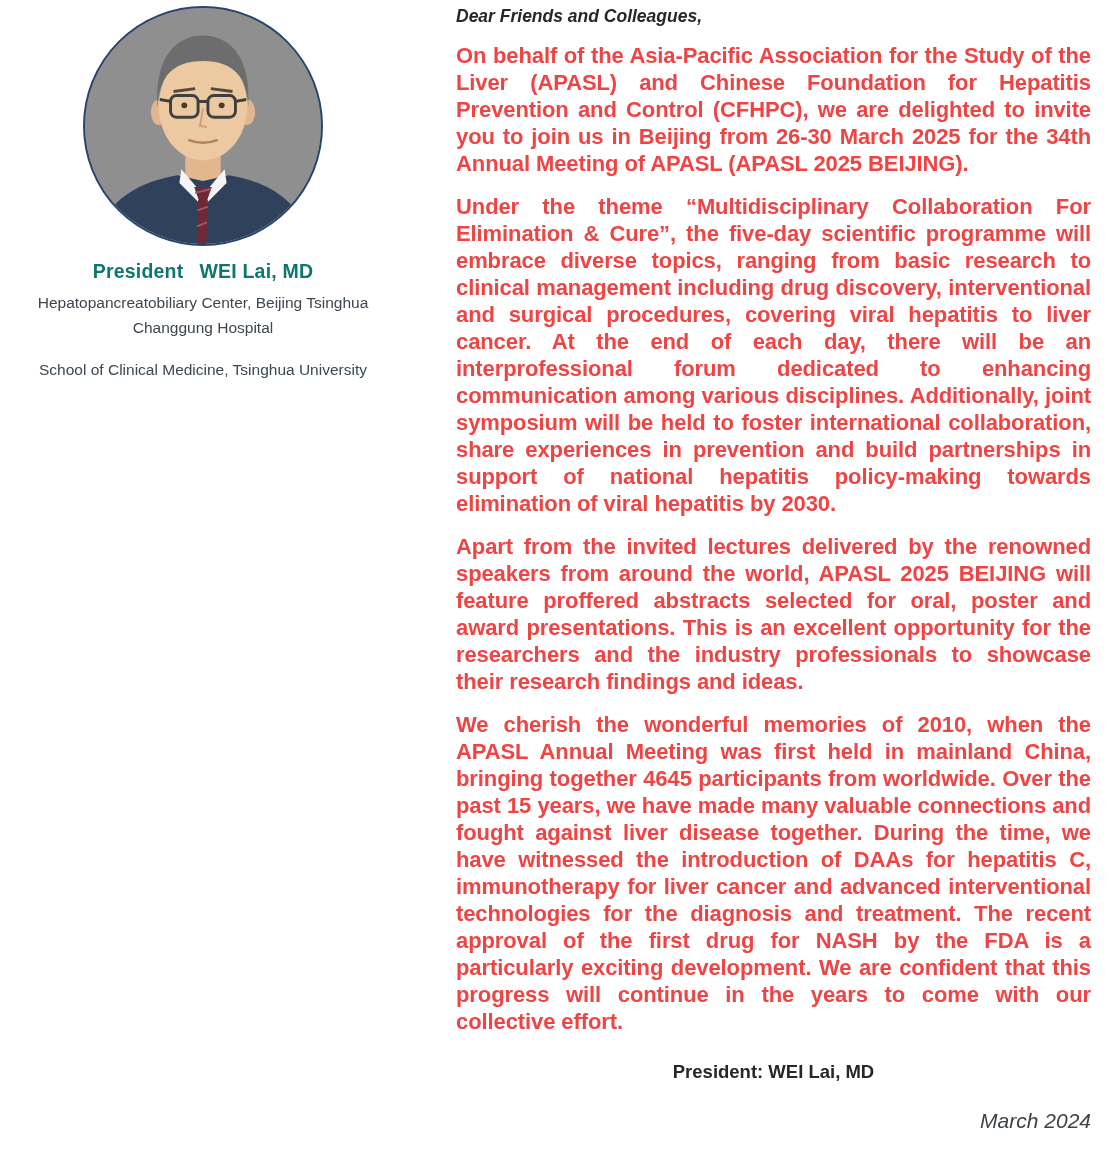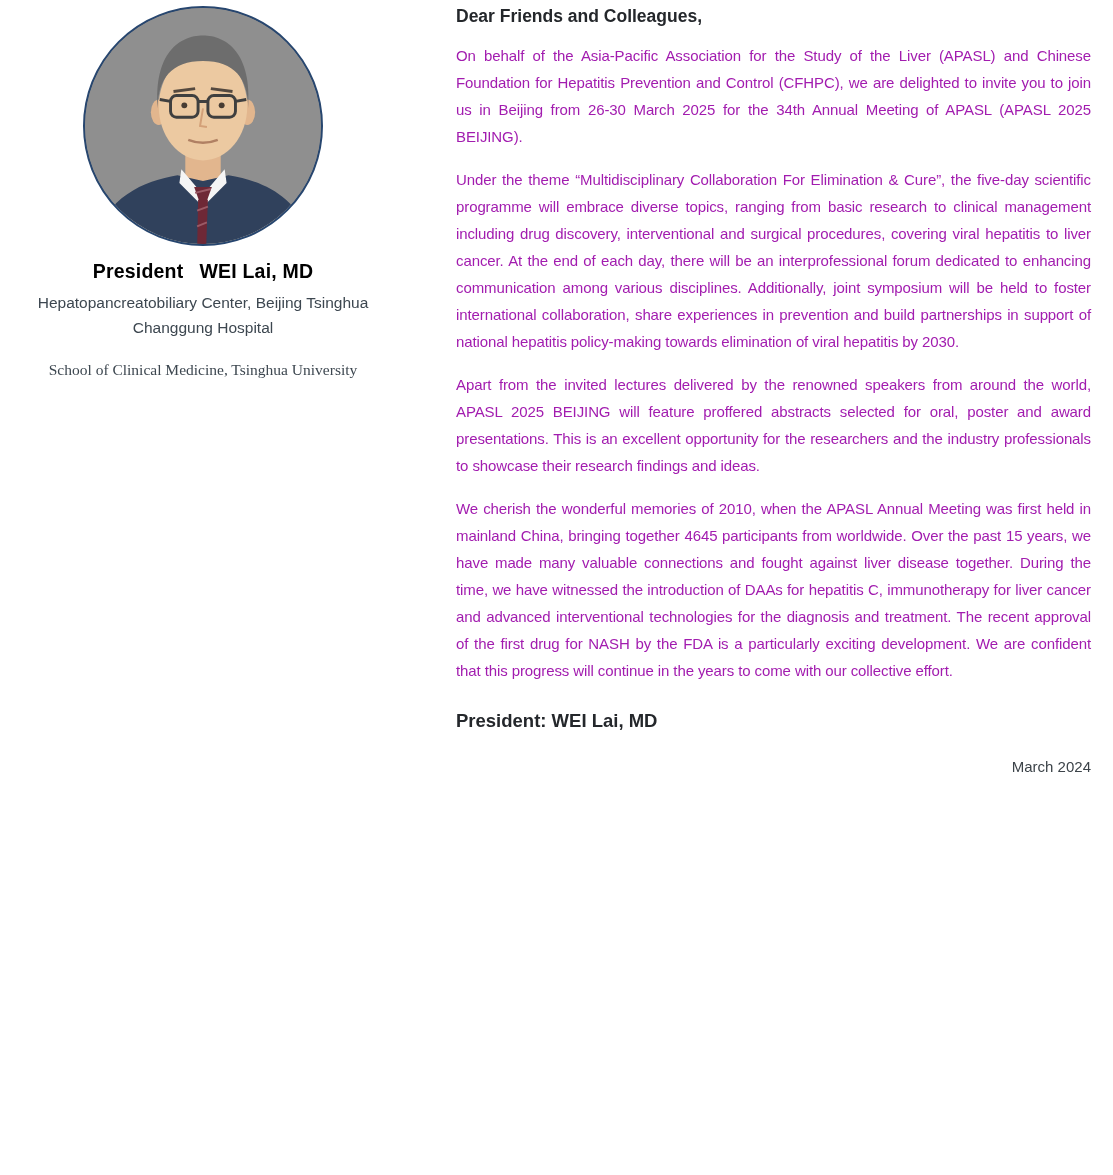--- a/index.html
+++ b/index.html
@@ -30,65 +30,68 @@
     border-radius: 50%;
     border: 2px solid #27466f;
     overflow: hidden;
     background: #8f8f8f;
   }
   .portrait-wrap svg { display: block; width: 100%; height: 100%; }
   .person-title {
     margin-top: 14px;
     font-size: 19.5px;
     font-weight: bold;
-    color: #000000;
+    color: #0f766e;
     letter-spacing: 0.2px;
   }
   .person-title .prefix { margin-right: 16px; }
   .affiliation {
     margin-top: 8px;
     font-size: 15.5px;
     line-height: 1.6;
     color: #3d4750;
     padding: 0 12px;
   }
-  .affiliation.second { margin-top: 17px; font-family: Liberation Serif, serif; }
+  .affiliation.second { margin-top: 17px; }
 
   
   .right-col {
     flex: 1 1 auto;
     padding: 6px 22px 0 0;
     color: #414c53;
   }
   .salutation {
     font-size: 17.5px;
     font-weight: bold;
     color: #24272b;
     margin-bottom: 15px;
+    font-style: italic;
   }
   .letter-paragraph {
-    font-size: 15px;
+    font-size: 22px;
     line-height: 27px;
     text-align: justify;
     letter-spacing: -0.1px;
     margin-bottom: 16px;
-    color: #a21caf;
+    color: #ef4444;
+    font-weight: bold;
   }
   .signature {
     margin-top: 26px;
-    text-align: left;
+    text-align: center;
     font-size: 18.5px;
     font-weight: bold;
     color: #24272b;
   }
   .letter-date {
     margin-top: 26px;
     text-align: right;
-    font-size: 15px;
+    font-size: 21px;
     color: #3c4349;
+    font-style: italic;
   }
 </style>
 </head>
 <body>
 
 <div class="page">
 
   <div class="left-col">
 
     <div class="portrait-wrap">

